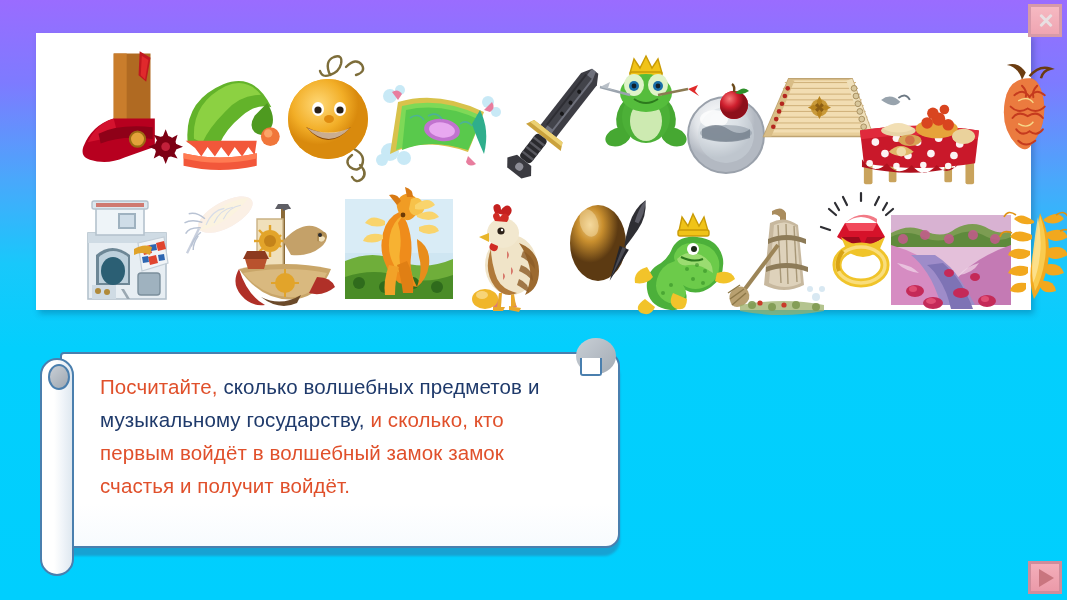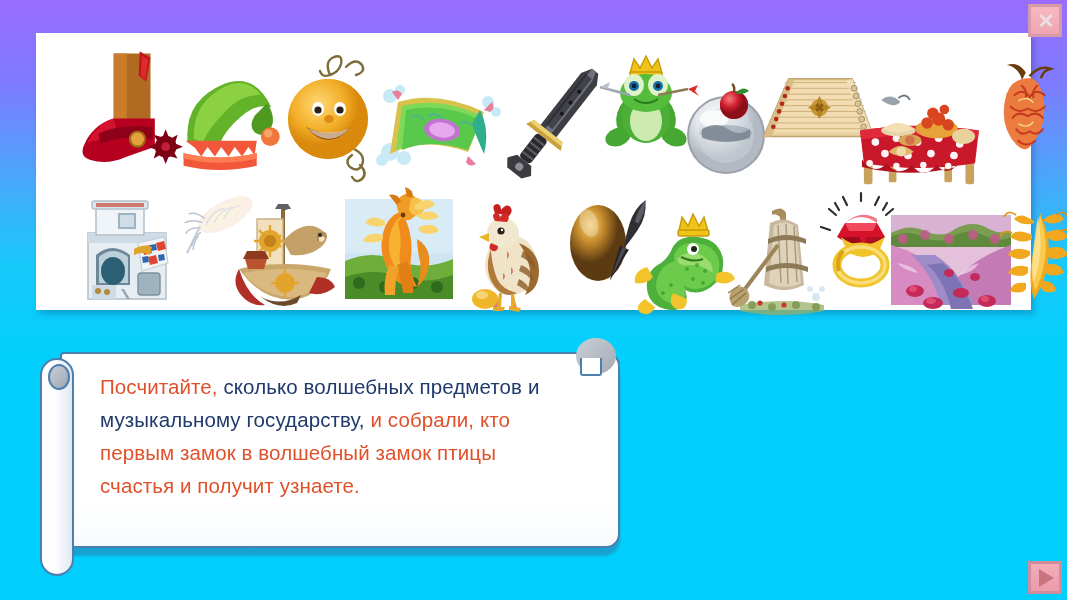--- a/index.html
+++ b/index.html
@@ -717,23 +717,23 @@
 
   <div id="scroll">
     <div class="scroll-shadow"></div>
     <div class="roll-right-knob"></div>
     <div class="scroll-paper"></div>
     <div class="roll-right-fold"></div>
     <div class="roll-left"></div>
     <div class="roll-left-cap"></div>
     <div id="scroll-text">
         <div><span class="hl">Посчитайте,</span><span> сколько волшебных предметов и</span></div>
-        <div><span>музыкальному государству,</span><span class="hl"> и собрали, кто</span></div>
-        <div><span class="hl">первым замок в волшебный замок птицы</span></div>
-        <div><span class="hl">счастья и получит узнаете.</span></div>
+        <div><span>музыкальному государству,</span><span class="hl"> и сколько, кто</span></div>
+        <div><span class="hl">первым войдёт в волшебный замок замок</span></div>
+        <div><span class="hl">счастья и получит войдёт.</span></div>
       </div>
   </div>
 
   <div class="navbtn" id="btn-close">
     <span class="glyph-x"></span>
   </div>
   <div class="navbtn" id="btn-next">
     <span class="glyph-tri"></span>
   </div>
 

